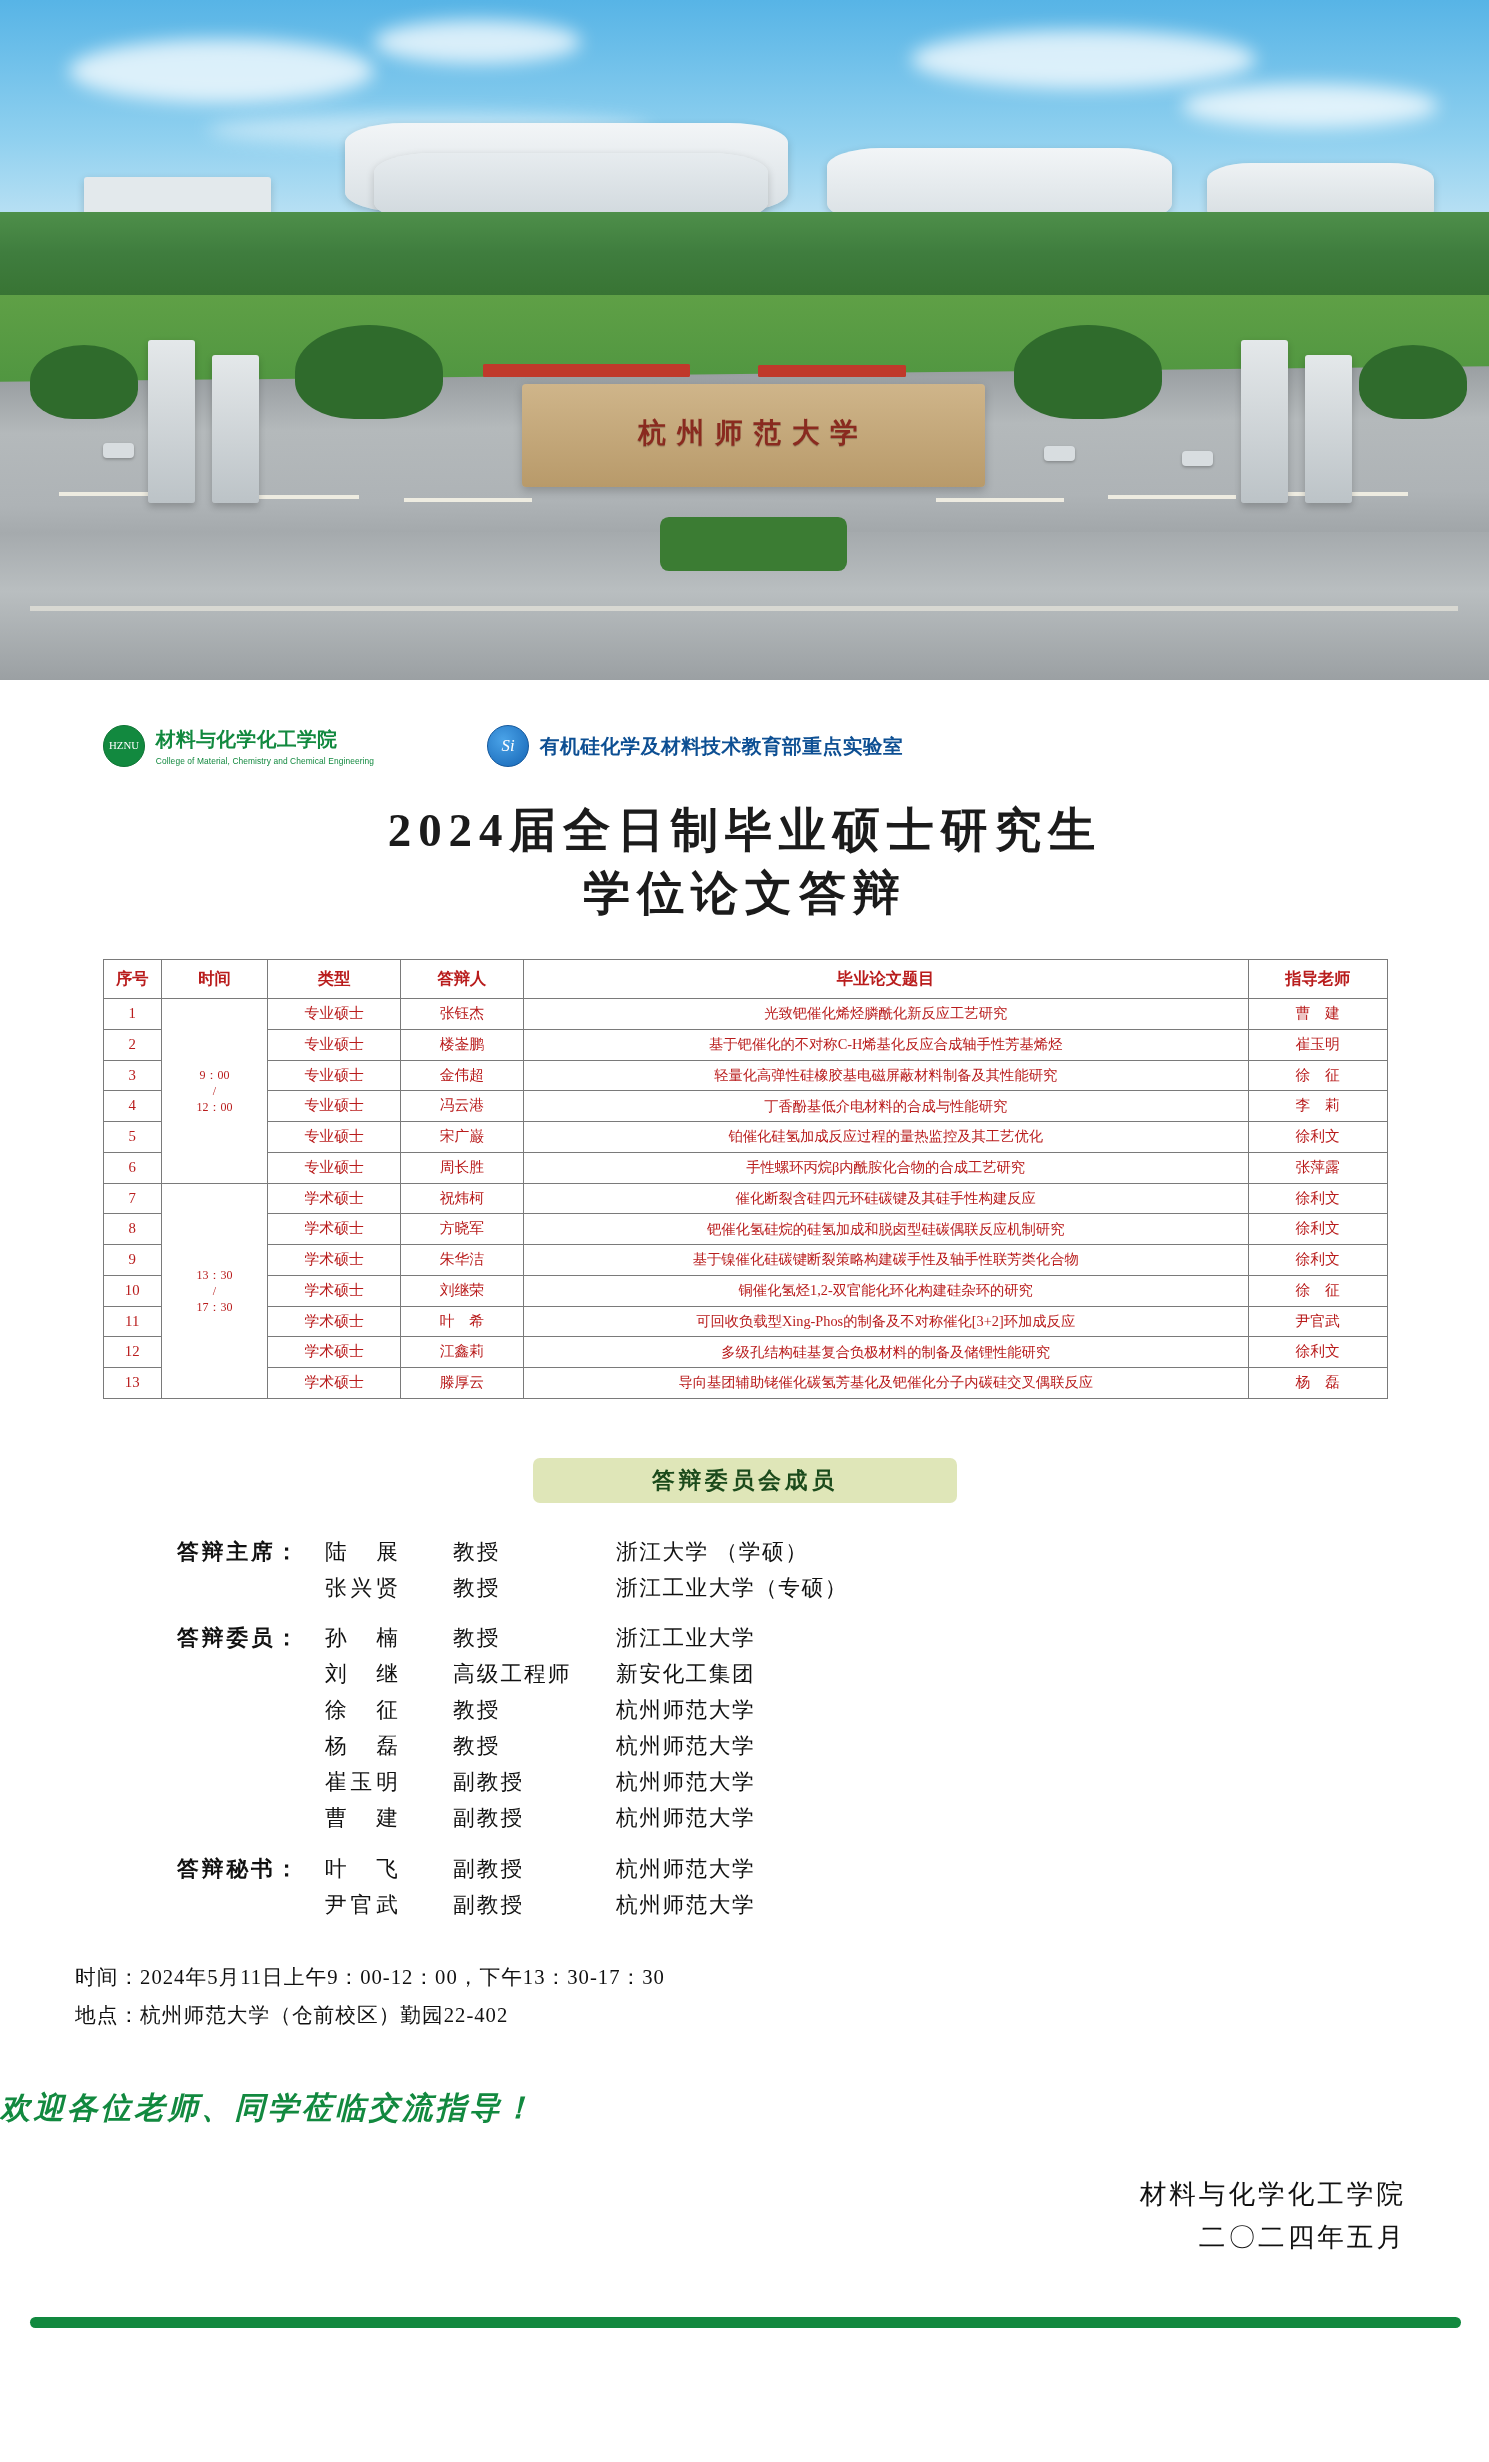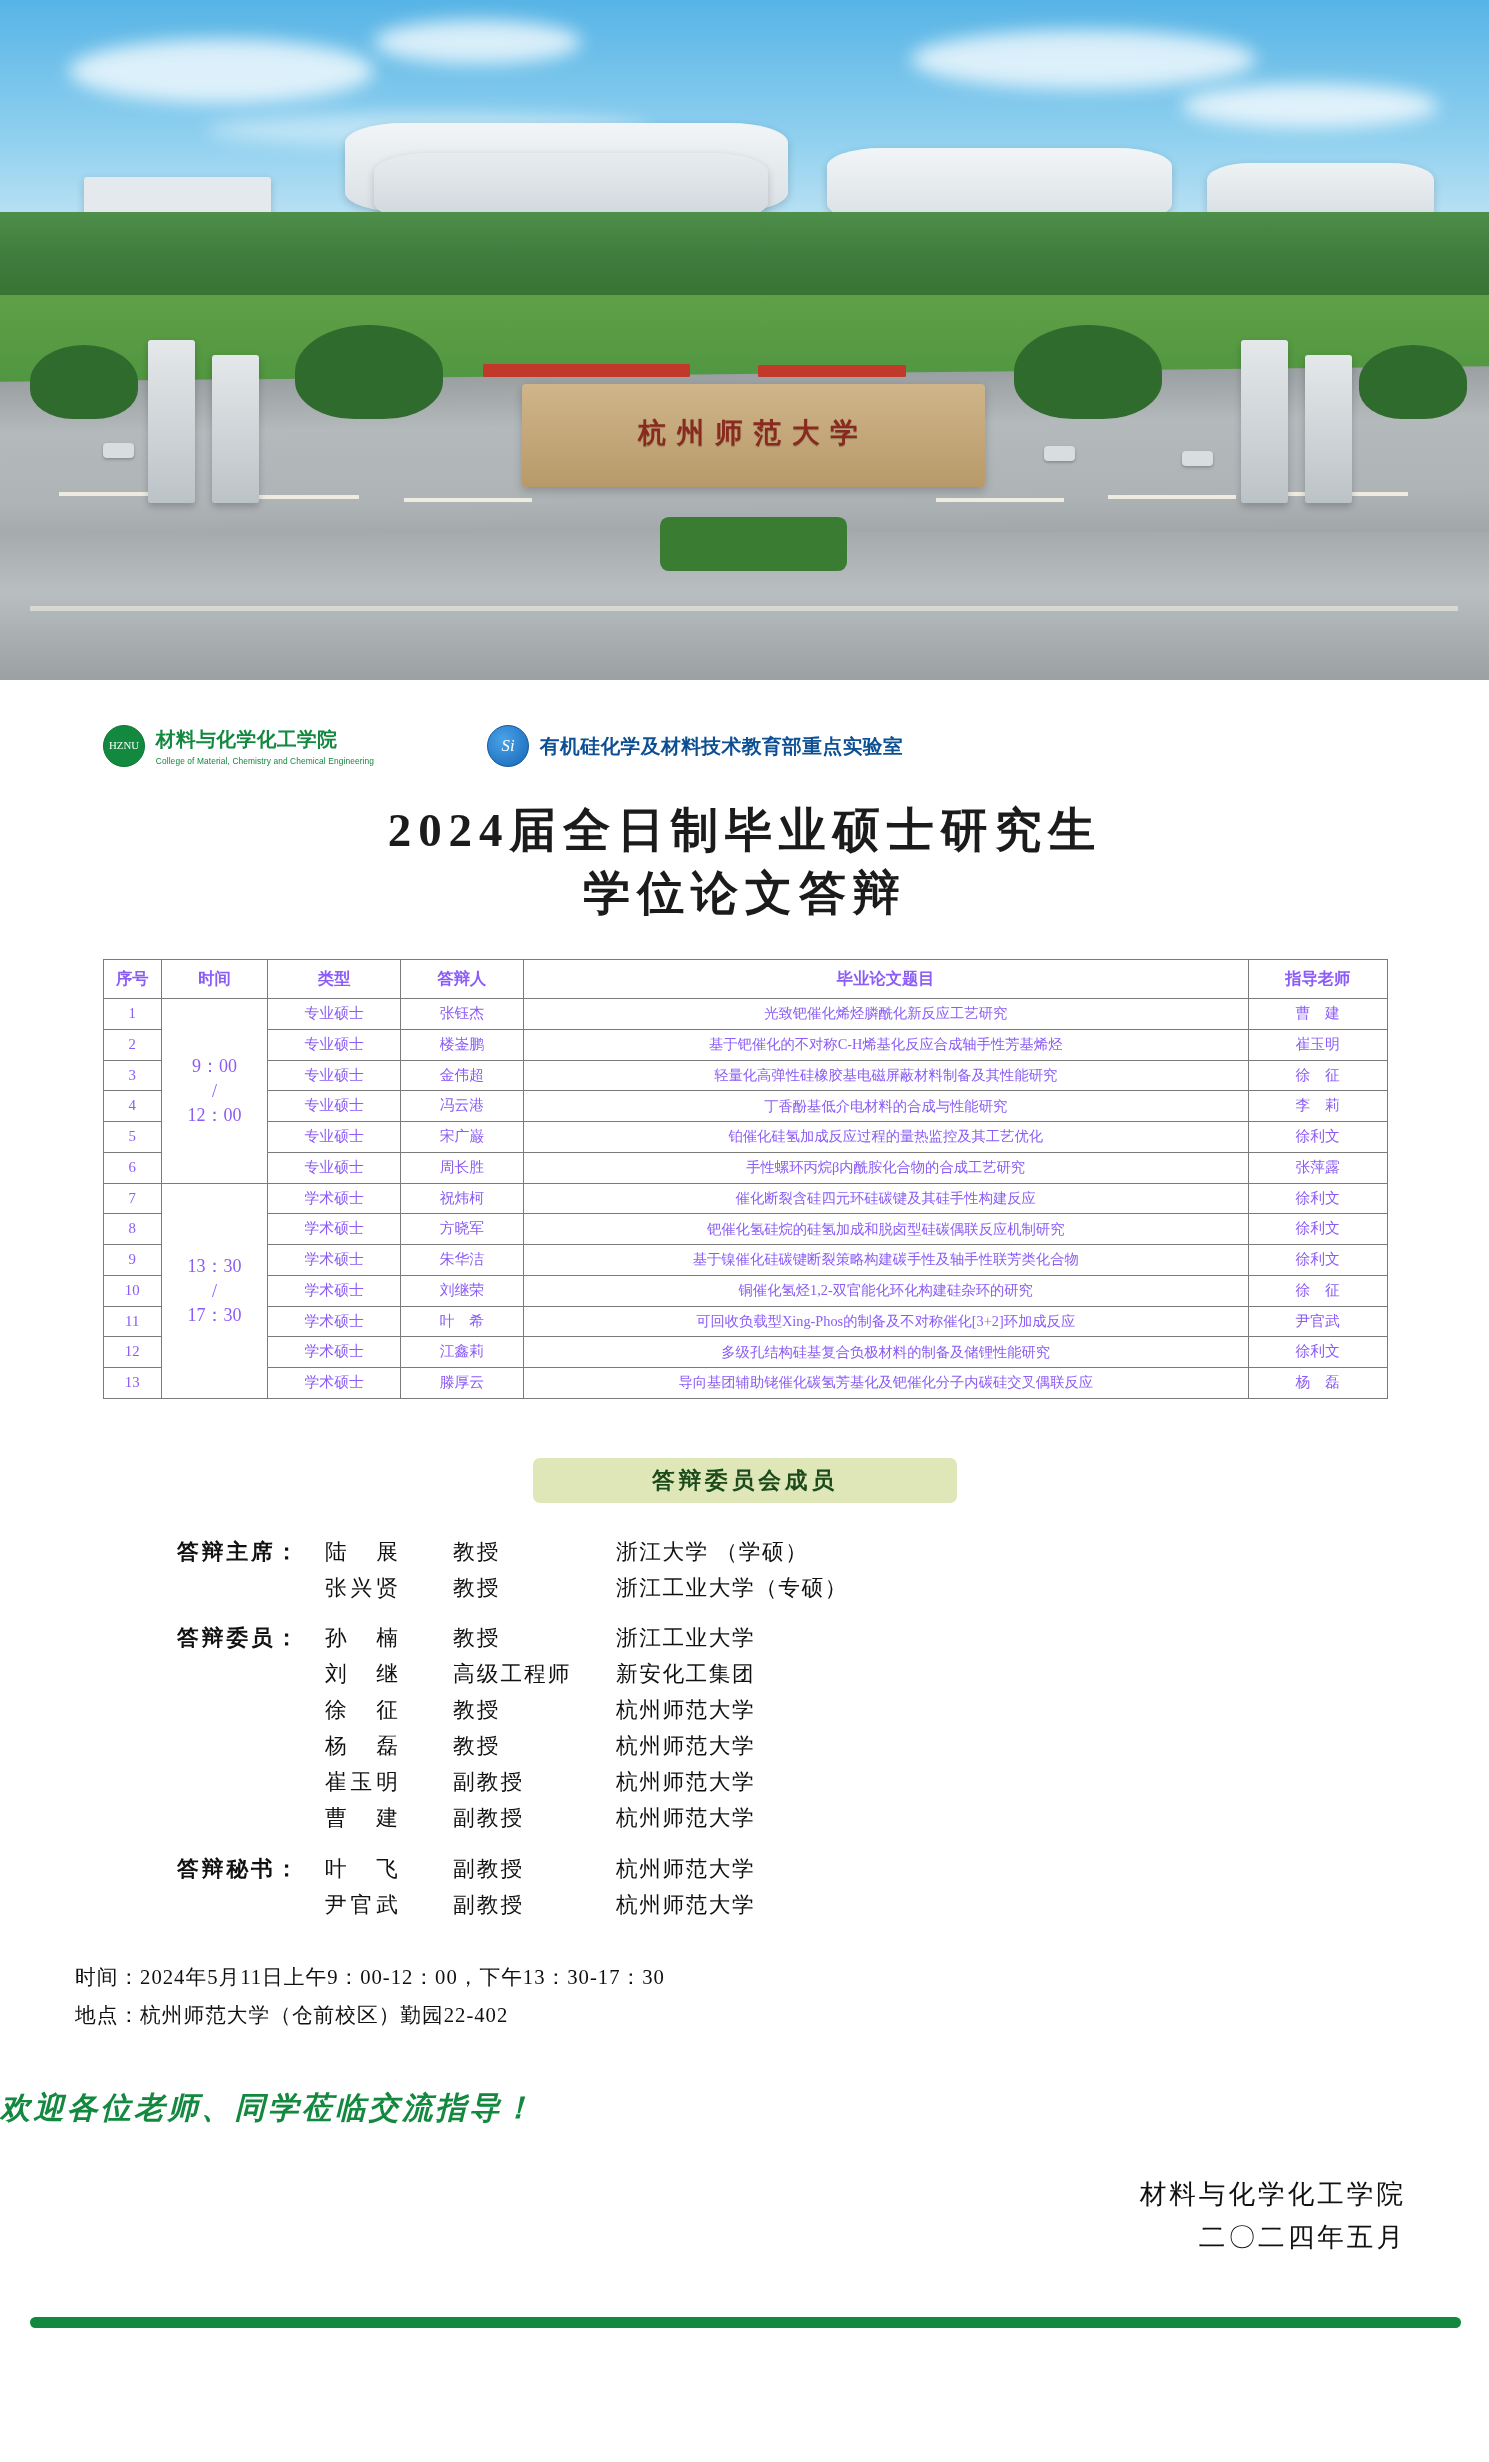--- a/index.html
+++ b/index.html
@@ -151,42 +151,42 @@
   
   .table-wrap{
     margin:34px auto 0 auto;
     width:1285px;
   }
   table.sched{
     border-collapse:collapse;
     width:100%;
     font-family:"Liberation Serif", serif;
     font-size:14.8px;
-    color:#8b5cf6;
+    color:#b91c1c;
   }
   table.sched th, table.sched td{
     border:1px solid #7a7a7a;
     text-align:center;
     vertical-align:middle;
     padding:4.9px 3px;
     line-height:1.35;
   }
   table.sched thead th{
     font-weight:bold;
     font-size:16.3px;
     padding:7.9px 3px;
   }
   .col-no{width:54px;}
   .col-time{width:98px;}
   .col-type{width:123px;}
   .col-person{width:113px;}
   .col-title{width:670px;}
   .col-adv{width:128px;}
   td.title-cell{font-size:14.3px;}
-  td.time-cell{font-size:18px;line-height:1.5;}
+  td.time-cell{font-size:12px;line-height:1.5;}
 
   
   .committee-head{
     margin:59px auto 0 auto;
     width:424px;
     height:45px;
     background:#dfe6b8;
     border-radius:6.9px;
     display:flex;align-items:center;justify-content:center;
     font-size:22.7px;font-weight:bold;color:#1b4a1b;letter-spacing:3.9px;

